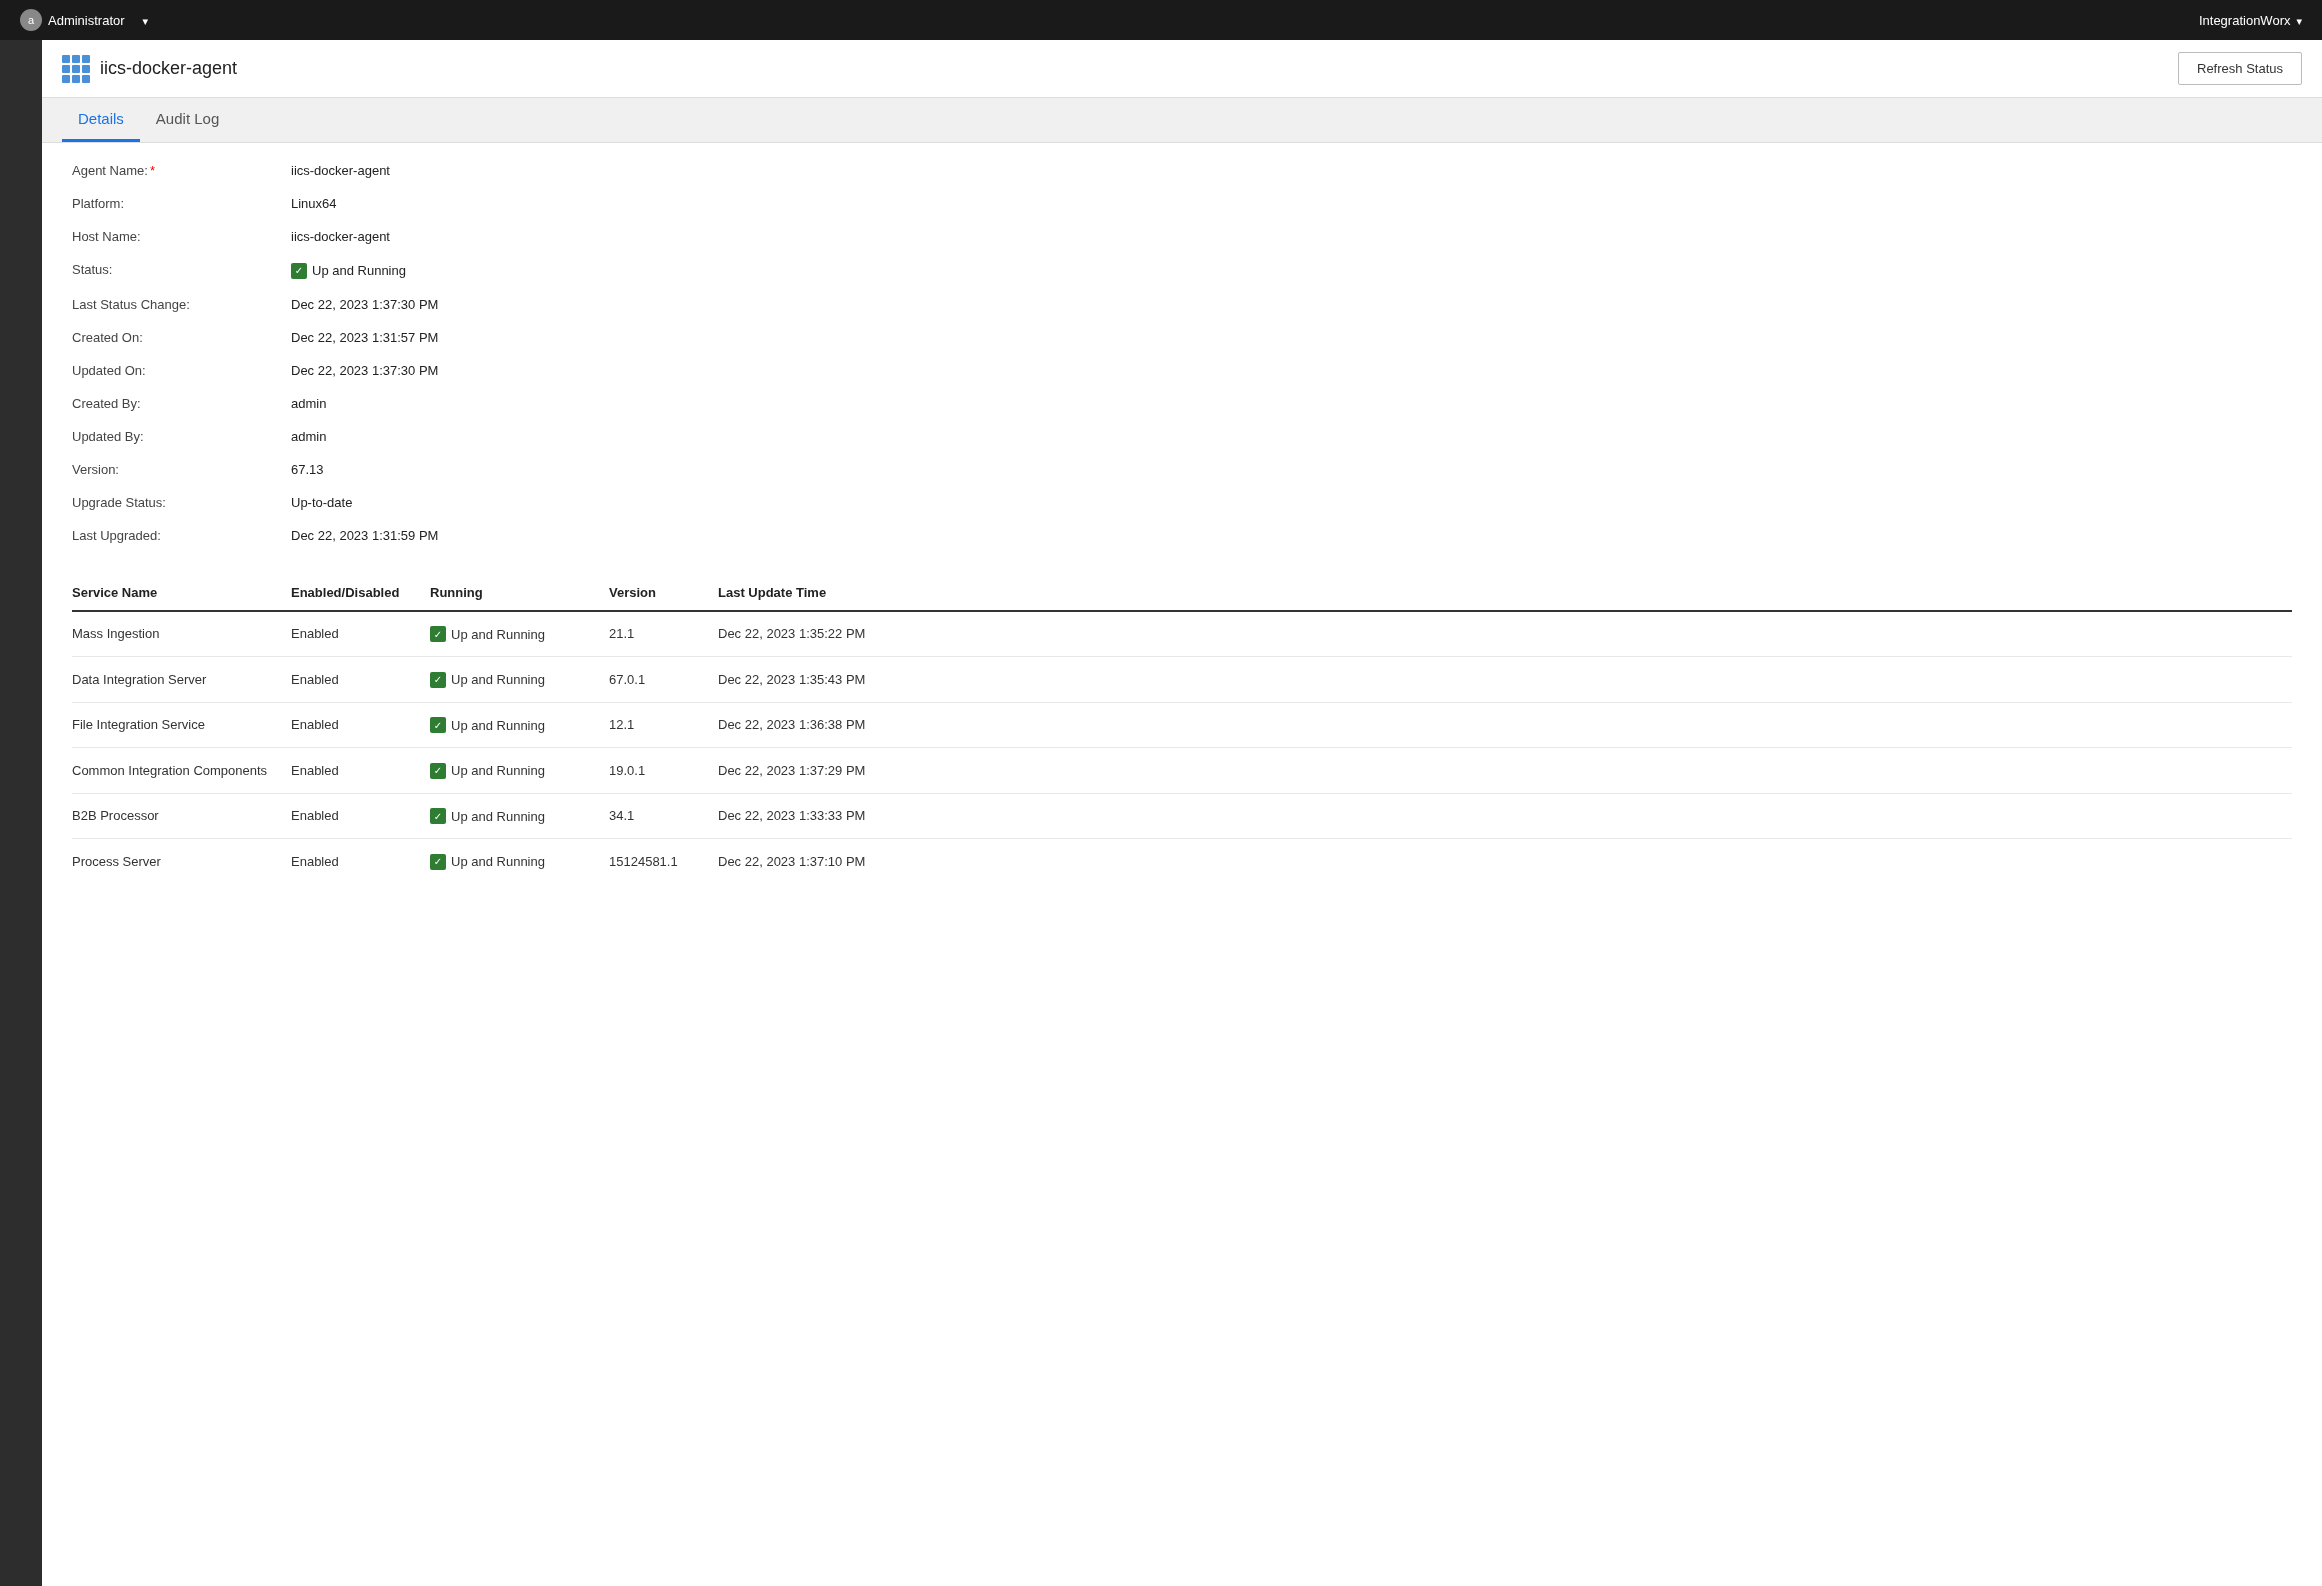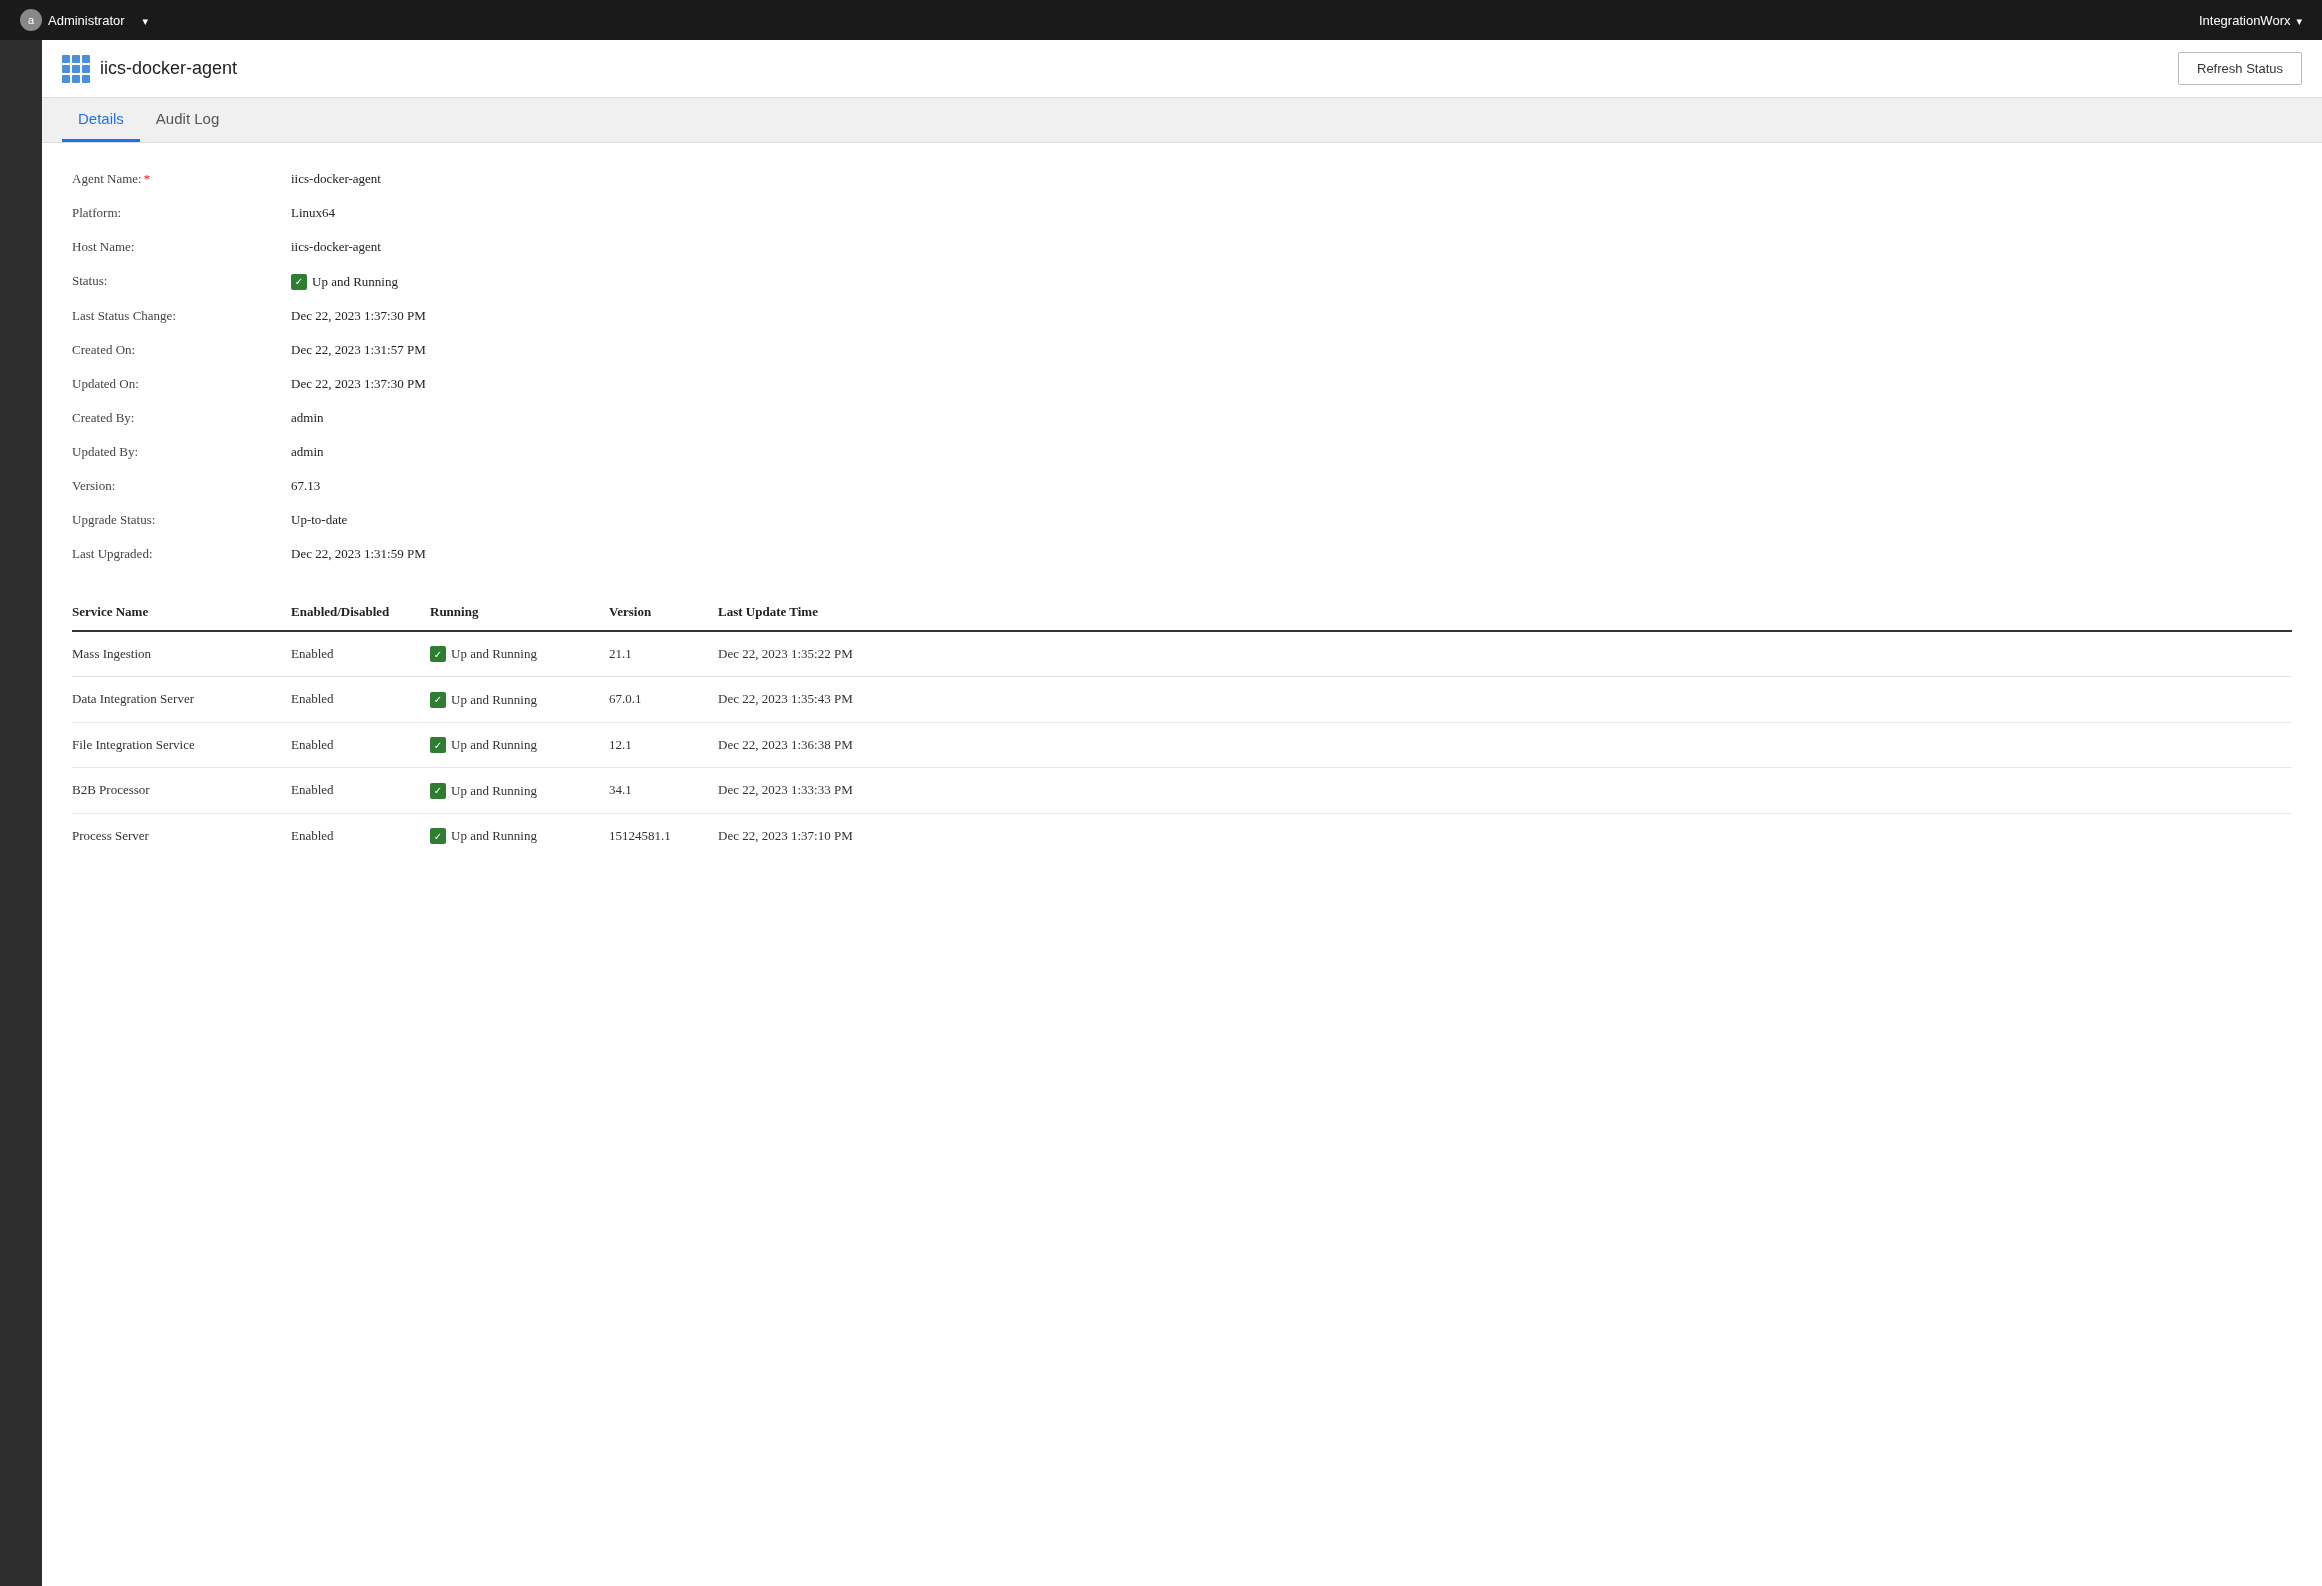--- a/index.html
+++ b/index.html
@@ -123,22 +123,21 @@
       border-bottom: 3px solid transparent;
     }
     .tab.active {
       color: #1a73e8;
       border-bottom: 3px solid #1a73e8;
       font-weight: 500;
     }
 
     
     .content-area {
-      padding: 24px 30px;
-      font-family: Liberation Serif, serif;
+      padding: 16px 30px;
     }
 
     
     .details-grid {
       display: grid;
       grid-template-columns: 219px auto;
       row-gap: 10px;
       margin-bottom: 30px;
     }
     .detail-label {
@@ -339,20 +338,30 @@
                 <td>File Integration Service</td>
                 <td>Enabled</td>
                 <td><span class="status-badge">
                     <span class="status-check">✓</span> 
                     <span>Up and Running</span>
                   </span></td>
                 <td>12.1</td>
                 <td>Dec 22, 2023 1:36:38 PM</td>
               </tr>
               <tr>
+                <td>Common Integration Components</td>
+                <td>Enabled</td>
+                <td><span class="status-badge">
+                    <span class="status-check">✓</span> 
+                    <span>Up and Running</span>
+                  </span></td>
+                <td>19.0.1</td>
+                <td>Dec 22, 2023 1:37:29 PM</td>
+              </tr>
+              <tr>
                 <td>B2B Processor</td>
                 <td>Enabled</td>
                 <td><span class="status-badge">
                     <span class="status-check">✓</span> 
                     <span>Up and Running</span>
                   </span></td>
                 <td>34.1</td>
                 <td>Dec 22, 2023 1:33:33 PM</td>
               </tr>
               <tr>

